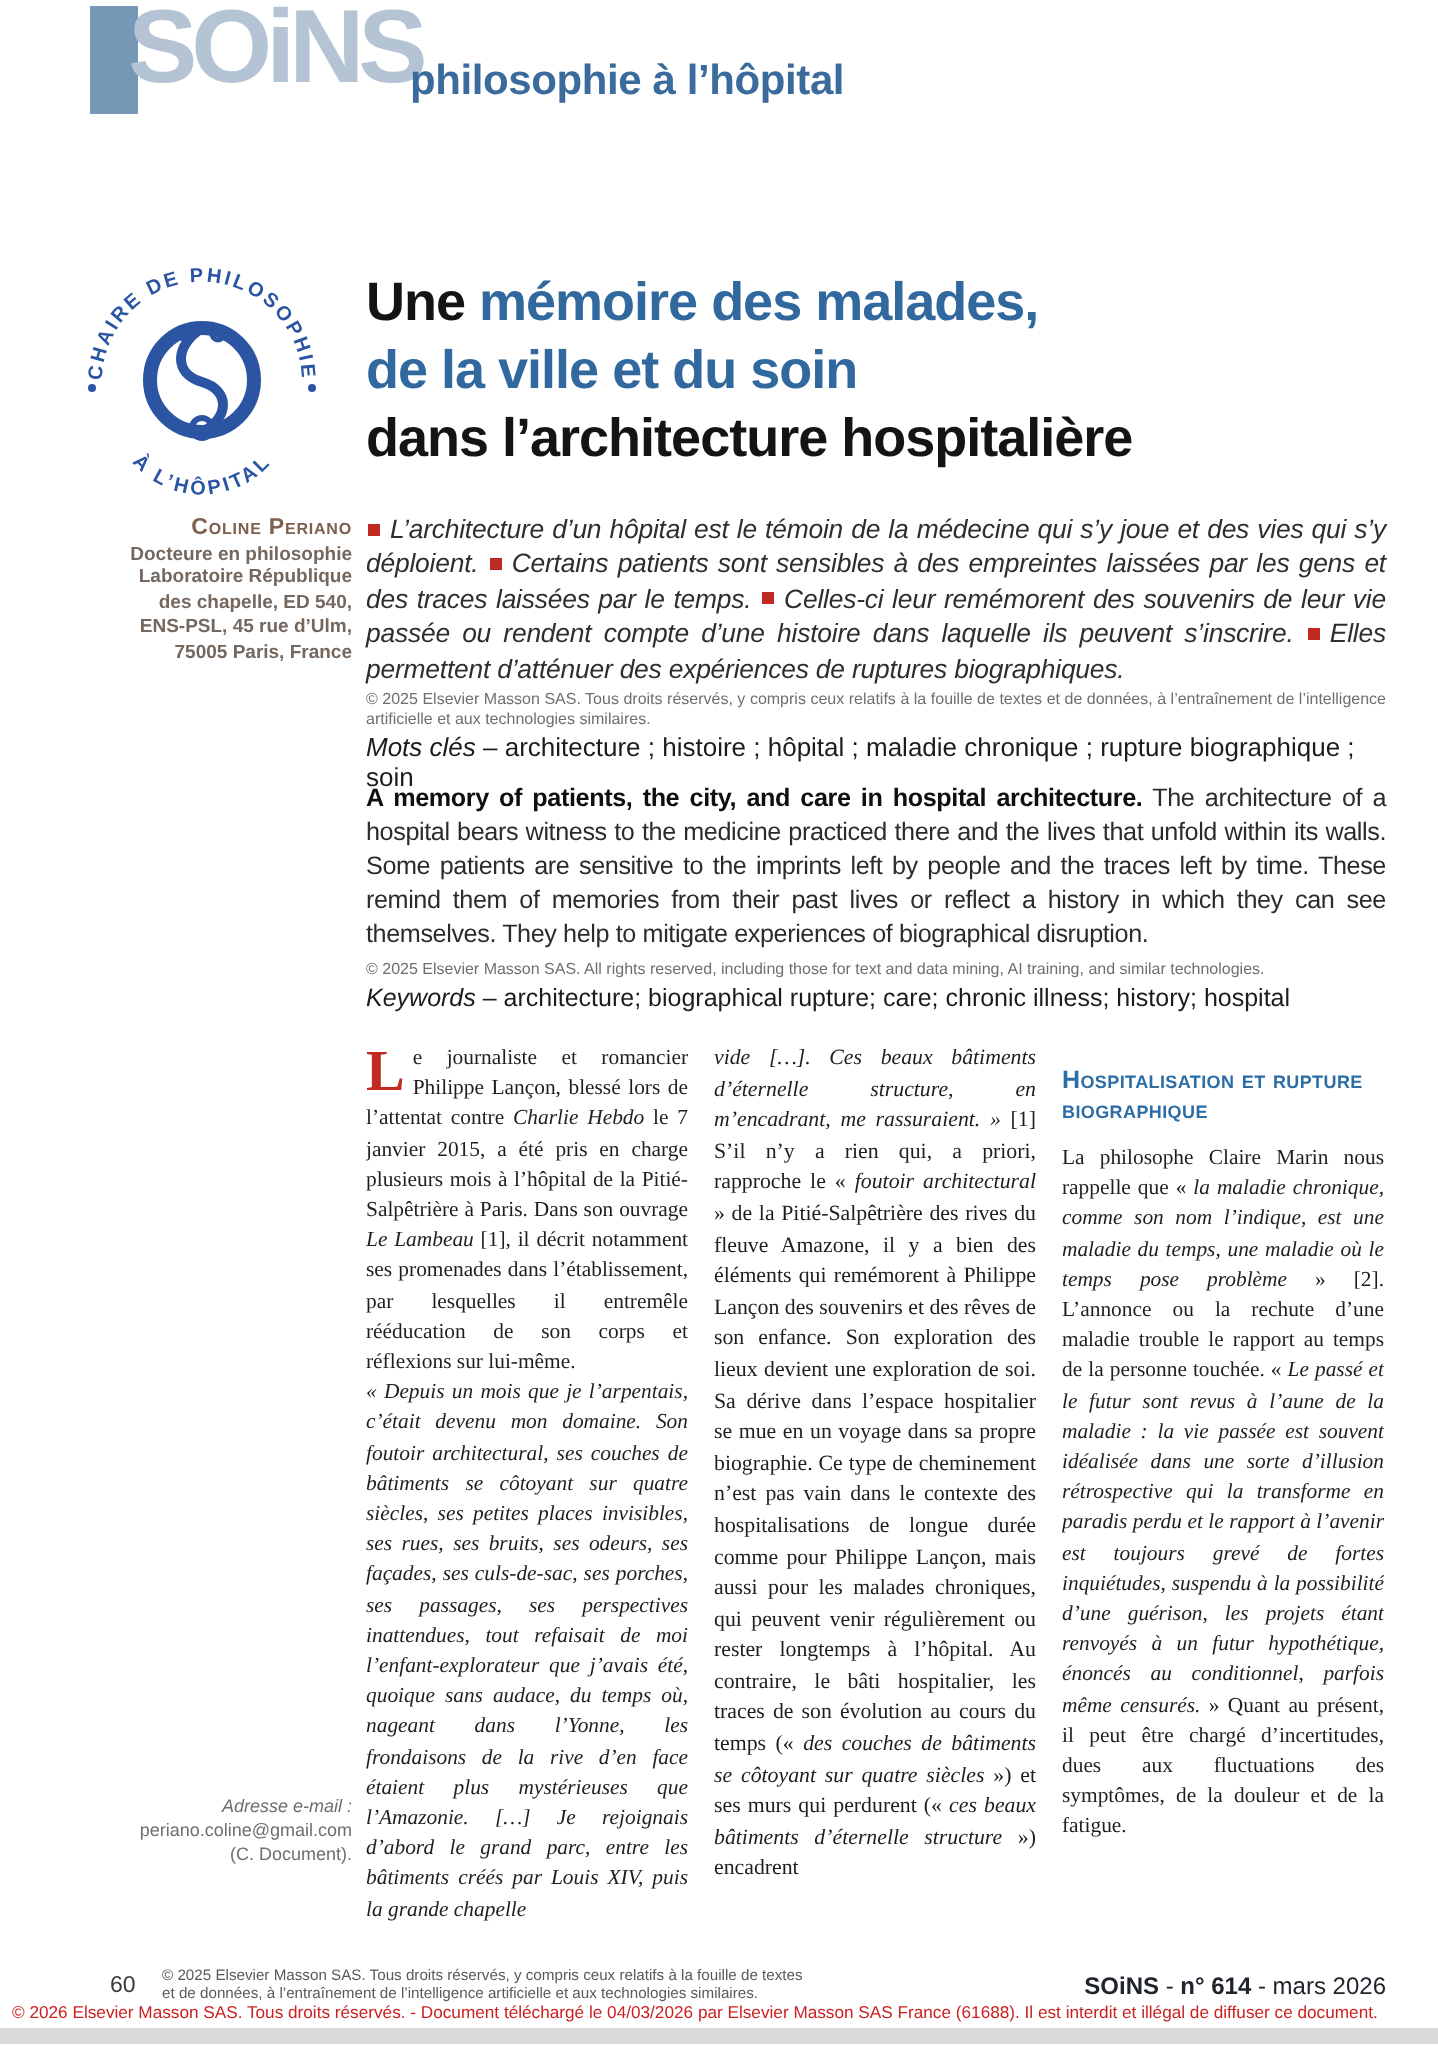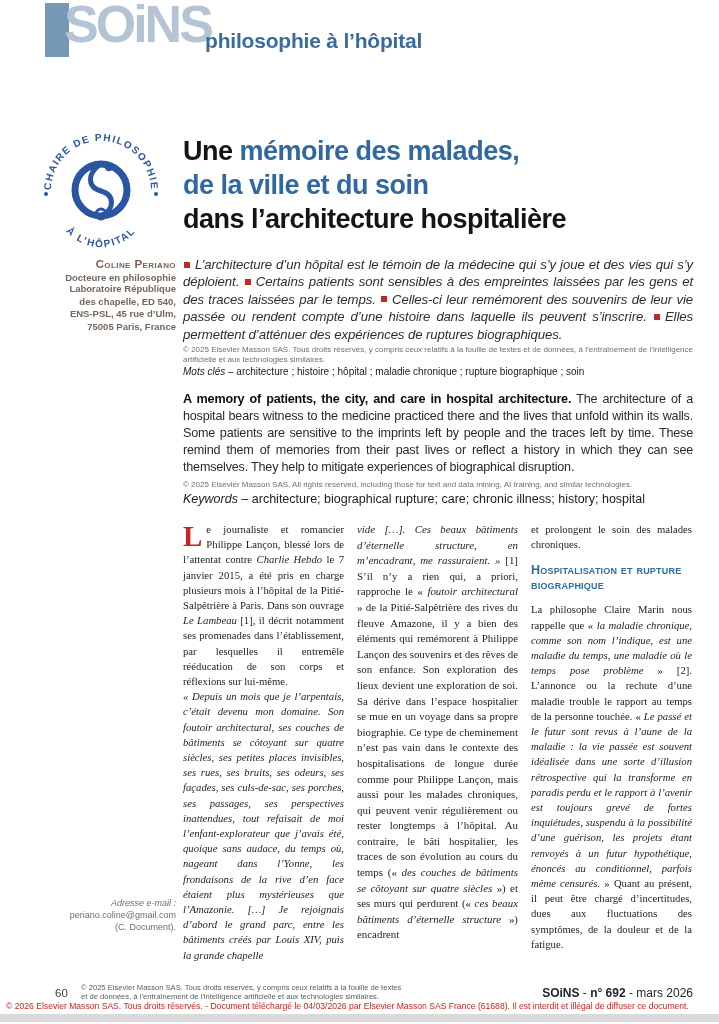--- a/index.html
+++ b/index.html
@@ -26,21 +26,21 @@
   .a-name{font-variant:small-caps;font-size:11.5px;letter-spacing:0.4px;color:#7d6050;}
   .a-role{font-size:9.5px;margin-top:2px;}
   .a-aff{font-size:9.5px;line-height:12.5px;}
 
   
   .abs-fr{position:absolute;left:183px;top:256px;width:510px;font-style:italic;
           font-size:13.2px;line-height:17.4px;text-align:justify;color:#2e2e2e;letter-spacing:-0.1px;}
   .sq{display:inline-block;width:6px;height:6px;background:#c02a23;margin:0 5px 2px 1px;vertical-align:middle;}
   .copy-small{position:absolute;left:183px;top:345px;width:510px;font-size:8px;
               line-height:9.5px;color:#6f6f6f;text-align:justify;}
-  .mots{position:absolute;left:183px;top:366px;width:510px;font-size:10px;color:#1c1c1c;}
+  .mots{position:absolute;left:183px;top:366px;width:510px;font-size:13px;color:#1c1c1c;}
   .mots .lbl,.kw .lbl{font-style:italic;}
   .abs-en{position:absolute;left:183px;top:391px;width:510px;font-size:12.6px;line-height:17px;
           text-align:justify;color:#2b2b2b;letter-spacing:-0.2px;}
   .abs-en .lead{font-weight:bold;color:#0f0f0f;}
   .copy-small2{position:absolute;left:183px;top:480px;width:510px;font-size:8px;
                line-height:9.5px;color:#6f6f6f;}
   .kw{position:absolute;left:183px;top:492px;width:510px;font-size:12.5px;color:#1c1c1c;}
 
   
   .body-cols{position:absolute;left:183px;top:522px;width:511px;height:458px;display:flex;
@@ -137,34 +137,33 @@
 
   <div class="body-cols">
     <div class="col col1 rich">
         <p><span class="dc">L</span><span>e journaliste et romancier Philippe Lançon, blessé lors de l’attentat contre </span><span class="it">Charlie Hebdo</span><span> le 7 janvier 2015, a été pris en charge plusieurs mois à l’hôpital de la Pitié-Salpêtrière à Paris. Dans son ouvrage </span><span class="it">Le Lambeau</span><span> [1], il décrit notamment ses promenades dans l’établissement, par lesquelles il entremêle rééducation de son corps et réflexions sur lui-même.</span></p>
         <p><span class="it">« Depuis un mois que je l’arpentais, c’était devenu mon domaine. Son foutoir architectural, ses couches de bâtiments se côtoyant sur quatre siècles, ses petites places invisibles, ses rues, ses bruits, ses odeurs, ses façades, ses culs-de-sac, ses porches, ses passages, ses perspectives inattendues, tout refaisait de moi l’enfant-explorateur que j’avais été, quoique sans audace, du temps où, nageant dans l’Yonne, les frondaisons de la rive d’en face étaient plus mystérieuses que l’Amazonie. […] Je rejoignais d’abord le grand parc, entre les bâtiments créés par Louis XIV, puis la grande chapelle</span></p>
       </div>
     <div class="col col2 rich">
         <p><span class="it">vide […]. Ces beaux bâtiments d’éternelle structure, en m’encadrant, me rassuraient. »</span><span> [1] S’il n’y a rien qui, a priori, rapproche le « </span><span class="it">foutoir architectural</span><span> » de la Pitié-Salpêtrière des rives du fleuve Amazone, il y a bien des éléments qui remémorent à Philippe Lançon des souvenirs et des rêves de son enfance. Son exploration des lieux devient une exploration de soi. Sa dérive dans l’espace hospitalier se mue en un voyage dans sa propre biographie. Ce type de cheminement n’est pas vain dans le contexte des hospitalisations de longue durée comme pour Philippe Lançon, mais aussi pour les malades chroniques, qui peuvent venir régulièrement ou rester longtemps à l’hôpital. Au contraire, le bâti hospitalier, les traces de son évolution au cours du temps (« </span><span class="it">des couches de bâtiments se côtoyant sur quatre siècles</span><span> ») et ses murs qui perdurent (« </span><span class="it">ces beaux bâtiments d’éternelle structure</span><span> ») encadrent</span></p>
       </div>
     <div class="col col3 rich">
-        <p><span>et prolongent le soin des malades chroniques.</span></p>
         <p class="heading"><span>Hospitalisation et rupture biographique</span></p>
         <p><span>La philosophe Claire Marin nous rappelle que « </span><span class="it">la maladie chronique, comme son nom l’indique, est une maladie du temps, une maladie où le temps pose problème</span><span> » [2]. L’annonce ou la rechute d’une maladie trouble le rapport au temps de la personne touchée. « </span><span class="it">Le passé et le futur sont revus à l’aune de la maladie : la vie passée est souvent idéalisée dans une sorte d’illusion rétrospective qui la transforme en paradis perdu et le rapport à l’avenir est toujours grevé de fortes inquiétudes, suspendu à la possibilité d’une guérison, les projets étant renvoyés à un futur hypothétique, énoncés au conditionnel, parfois même censurés.</span><span> » Quant au présent, il peut être chargé d’incertitudes, dues aux fluctuations des symptômes, de la douleur et de la fatigue.</span></p>
       </div>
   </div>
 
   <div class="email">
     <div class="lbl">Adresse e-mail :</div>
     <div>periano.coline@gmail.com</div>
     <div>(C. Document).</div>
   </div>
 
   <div class="pagenum">60</div>
   <div class="foot-copy">
     <div>© 2025 Elsevier Masson SAS. Tous droits réservés, y compris ceux relatifs à la fouille de textes</div>
     <div>et de données, à l’entraînement de l’intelligence artificielle et aux technologies similaires.</div>
   </div>
-  <div class="foot-ref rich"><p><span class="b">SOiNS</span><span> - </span><span class="b">n° 692</span><span> - mars 2026</span></p></div>
+  <div class="foot-ref rich"><p><span class="b">SOiNS</span><span> - </span><span class="b">n° 614</span><span> - mars 2026</span></p></div>
   <div class="notice">© 2026 Elsevier Masson SAS. Tous droits réservés. - Document téléchargé le 04/03/2026 par Elsevier Masson SAS France (61688). Il est interdit et illégal de diffuser ce document.</div>
   <div class="bottom-bar"></div>
 
 </div>
 
 </body></html>

